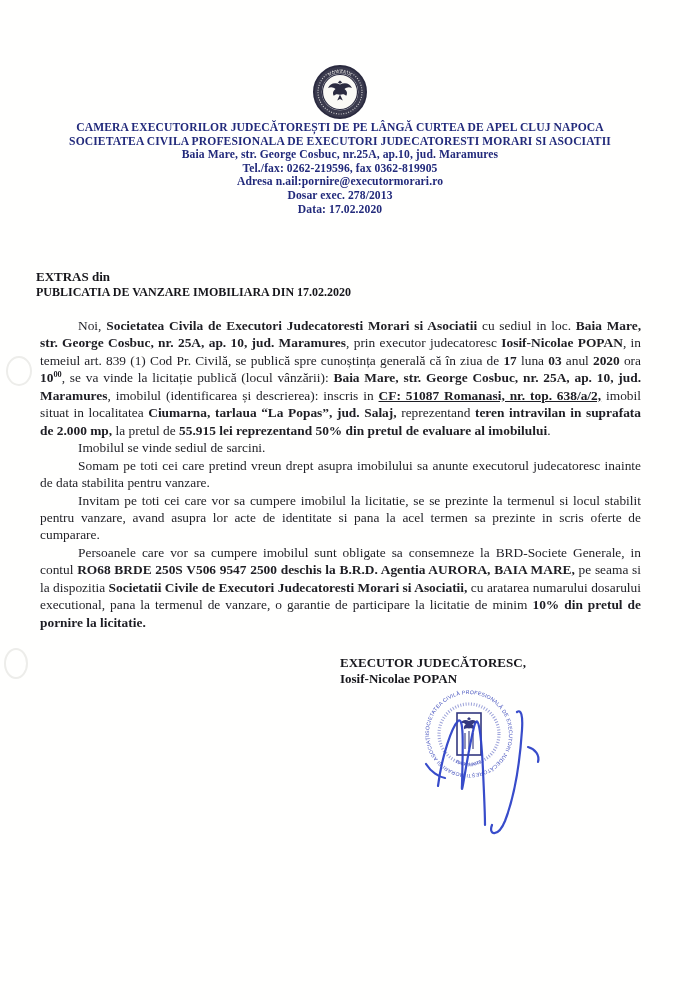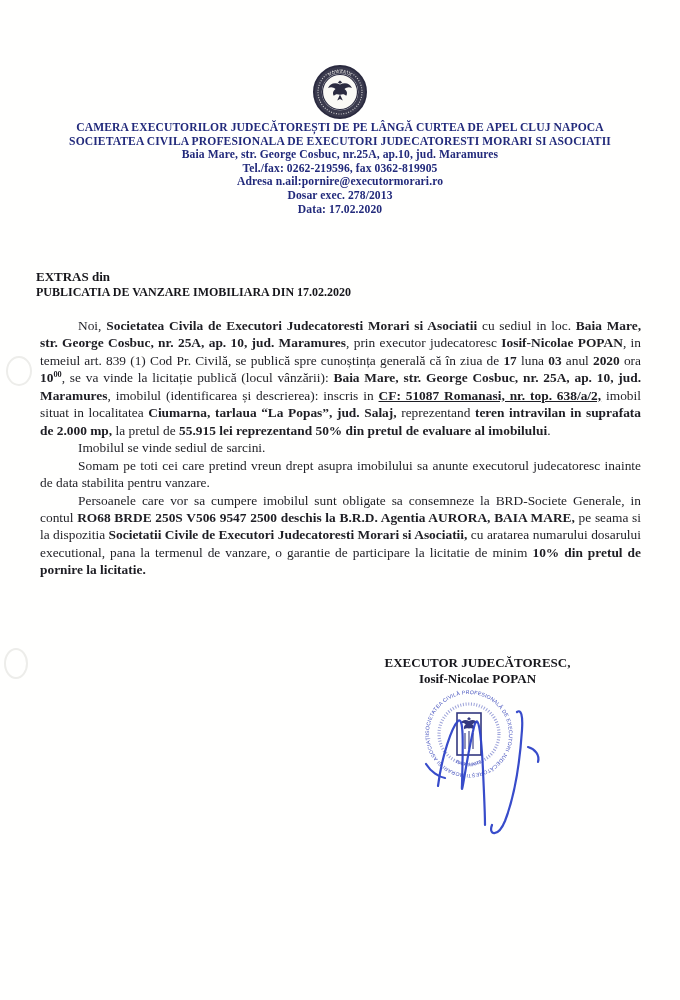--- a/index.html
+++ b/index.html
@@ -24,21 +24,21 @@
   .docbody{
     position:absolute;left:40px;top:317px;width:601px;
     font-size:13.4px;line-height:17.45px;text-align:justify;color:#1e1e24;
   }
   .docbody p{margin:0;text-indent:38px;}
   .b{font-weight:bold;}
   .u{text-decoration:underline;}
   sup{font-size:.62em;line-height:0;}
   
   .sigblock{
-    position:absolute;left:340px;top:655px;width:275px;text-align:center;
+    position:absolute;left:340px;top:655px;width:275px;
     font-weight:bold;font-size:13px;line-height:16px;color:#17171c;
   }
   
   .stampwrap{position:absolute;left:380px;top:685px;width:190px;height:178px;}
   
   .hole{position:absolute;border:2px solid #ededea;border-radius:50%;}
   .hole1{left:6px;top:356px;width:22px;height:26px;}
   .hole2{left:4px;top:648px;width:20px;height:27px;}
 </style>
 </head>
@@ -78,20 +78,21 @@
 
   <div class="title">
     <div class="t1">EXTRAS din</div>
     <div class="t2">PUBLICATIA DE VANZARE IMOBILIARA DIN 17.02.2020</div>
   </div>
 
   <div class="docbody">
     <p><span>Noi, </span><span class="b">Societatea Civila de Executori Judecatoresti Morari si Asociatii</span><span> cu sediul in loc. </span><span class="b">Baia Mare, str. George Cosbuc, nr. 25A, ap. 10, jud. Maramures</span><span>, prin executor judecatoresc </span><span class="b">Iosif-Nicolae POPAN</span><span>, in temeiul art. 839 (1) Cod Pr. Civilă, se publică spre cunoștința generală că în ziua de </span><span class="b">17</span><span> luna </span><span class="b">03</span><span> anul </span><span class="b">2020</span><span> ora </span><span class="b">10</span><sup class="b">00</sup><span>, se va vinde la licitație publică (locul vânzării): </span><span class="b">Baia Mare, str. George Cosbuc, nr. 25A, ap. 10, jud. Maramures</span><span>, imobilul (identificarea și descrierea): inscris in </span><span class="b u">CF: 51087 Romanasi, nr. top. 638/a/2,</span><span> imobil situat in localitatea </span><span class="b">Ciumarna, tarlaua “La Popas”, jud. Salaj,</span><span> reprezentand </span><span class="b">teren intravilan in suprafata de 2.000 mp,</span><span> la pretul de </span><span class="b">55.915 lei reprezentand 50% din pretul de evaluare al imobilului</span><span>.</span></p>
     <p><span>Imobilul se vinde sediul de sarcini.</span></p>
     <p><span>Somam pe toti cei care pretind vreun drept asupra imobilului sa anunte executorul judecatoresc inainte de data stabilita pentru vanzare.</span></p>
+    <p><span>Invitam pe toti cei care vor sa cumpere imobilul la licitatie, se se prezinte la termenul si locul stabilit pentru vanzare, avand asupra lor acte de identitate si pana la acel termen sa prezinte in scris oferte de cumparare.</span></p>
     <p><span>Persoanele care vor sa cumpere imobilul sunt obligate sa consemneze la BRD-Societe Generale, in contul </span><span class="b">RO68 BRDE 250S V506 9547 2500</span><span>  </span><span class="b">deschis la B.R.D. Agentia AURORA, BAIA MARE,</span><span> pe seama si la dispozitia </span><span class="b">Societatii Civile de Executori Judecatoresti Morari si Asociatii,</span><span> cu aratarea numarului dosarului executional, pana la termenul de vanzare, o garantie de participare la licitatie de minim </span><span class="b">10% din pretul de pornire la licitatie.</span></p>
   </div>
 
   <div class="sigblock">
     <div>EXECUTOR JUDECĂTORESC,</div>
     <div>Iosif-Nicolae POPAN</div>
   </div>
 
   <div class="stampwrap">
     <svg width="190" height="178" viewBox="0 0 190 178">

